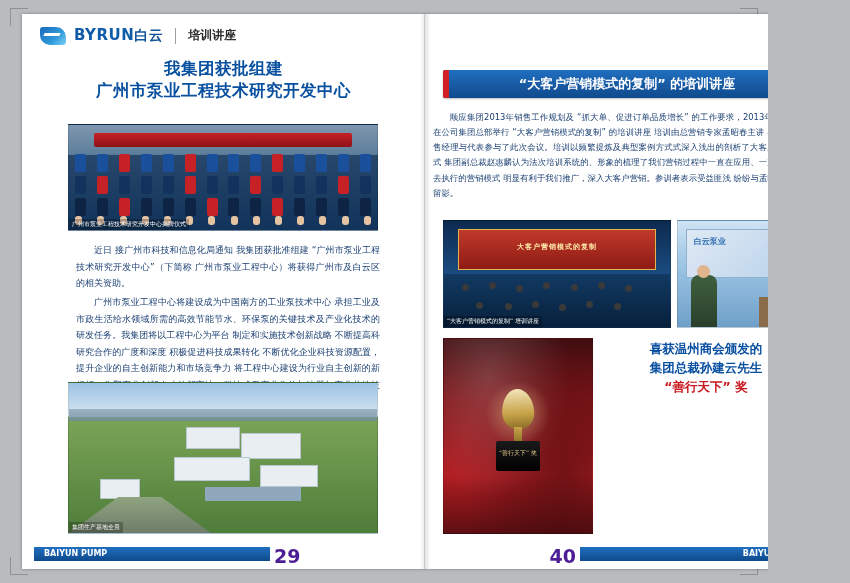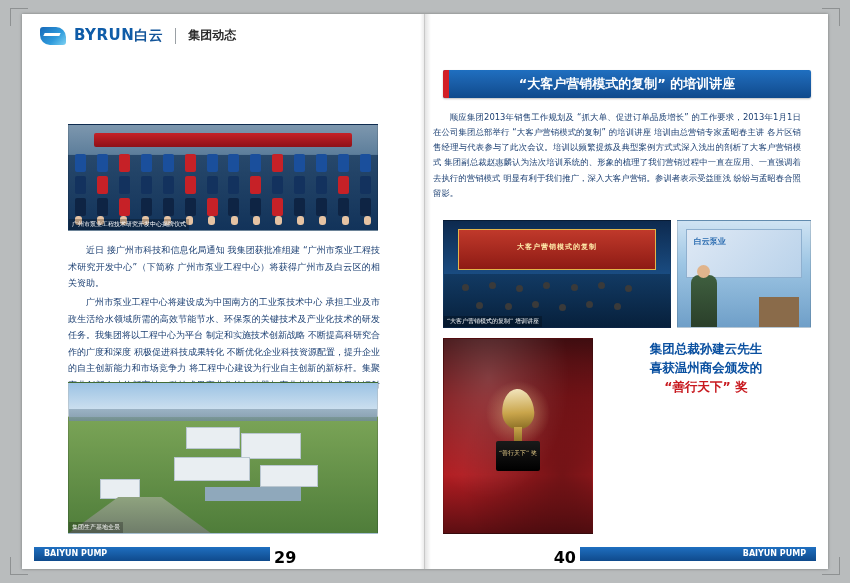--- a/index.html
+++ b/index.html
@@ -4,21 +4,21 @@
 <style>
   * { box-sizing: border-box; }
   html, body {
     margin: 0; padding: 0;
     width: 850px; height: 583px;
     background: #b9bcbd;
     font-family: "DejaVu Sans", "Liberation Sans", sans-serif;
   }
   #page {
     position: relative;
-    width: 850px; height: 583px;
+    width: 768px; height: 583px;
     overflow: hidden;
     background: #b9bcbd;
     padding-left: 48px;
   }
   
   .corner {
     position: absolute;
     width: 18px; height: 18px;
     border: 1px solid #8e9192;
   }
@@ -142,21 +142,21 @@
     background: linear-gradient(to top,#6f7d6a,#8fa37f);
     clip-path: polygon(0 100%, 16% 0, 30% 0, 46% 100%);
   }
 
   
   .body-left {
     position: absolute; left: 46px; top: 228px; width: 312px;
     font-size: 9px; line-height: 1.85; color: #1b3f72;
     text-align: justify;
   }
-  .body-left p { margin: 0 0 2px 0; text-indent: 2em; }
+  .body-left p { margin: 0 0 2px 8px; text-indent: 2em; }
 
   
   .titlebar {
     position: absolute;
     background: linear-gradient(to bottom, #1f6fc0 0%, #1a5ea8 45%, #0f4a8c 100%);
     border-radius: 2px;
     color: #ffffff;
     font-weight: bold;
     display: flex; align-items: center; justify-content: center;
     text-align: center;
@@ -290,21 +290,21 @@
   .right .footer-bar { right: 12px; width: 236px; }
   .footer-logo {
     position: absolute; bottom: 8px;
     font-size: 8px; font-weight: bold; color: #ffffff;
     line-height: 14px; padding: 0 6px;
   }
   .left .footer-logo { left: 16px; }
   .right .footer-logo { right: 16px; }
   .folio {
     position: absolute; bottom: 2px;
-    font-size: 16px; font-weight: bold; color: #000000;
+    font-size: 19px; font-weight: bold; color: #4c1d95;
   }
   .left .folio { left: 252px; }
   .right .folio { right: 252px; }
   .footer-mag {
     position: absolute; bottom: 10px; font-size: 7px; color: #ffffff;
   }
   .left .footer-mag { left: 290px; }
   .right .footer-mag { right: 290px; }
 </style>
 </head>
@@ -320,23 +320,27 @@
   <div class="spread">
 
     <div class="page-half left">
 
       <div class="masthead">
         <span class="logo-mark"></span>
         <span class="logo-text">
           <span>BYRUN</span><span class="cn">白云</span>
         </span>
         <span class="masthead-sep"></span>
-        <span class="masthead-section">集团动态</span>
-      </div>
-
+        <span class="masthead-section">培训讲座</span>
+      </div>
+
+      <div class="headline-left">
+        <div>我集团获批组建</div>
+        <div class="l2">广州市泵业工程技术研究开发中心</div>
+      </div>
 
       <div class="photo" id="group-photo">
         <div class="gp-banner"></div>
         <div class="gp-rows">
           <div class="gp-row" style="top:0;">
             <span class="gp-body" style="background:#1a4f9c"></span>
               <span class="gp-body" style="background:#1a4f9c"></span>
               <span class="gp-body" style="background:#c62127"></span>
               <span class="gp-body" style="background:#1a4f9c"></span>
               <span class="gp-body" style="background:#1a4f9c"></span>
@@ -476,22 +480,22 @@
         <div class="tp-trophy">
           <div class="tp-cup"></div>
           <div class="tp-stem"></div>
           <div class="tp-base">
             <div class="tp-base-text">“善行天下” 奖</div>
           </div>
         </div>
       </div>
 
       <div class="headline-right">
+        <div>喜获温州商会颁发的</div>
         <div>集团总裁孙建云先生</div>
-        <div>喜获温州商会颁发的</div>
         <div class="award">“善行天下” 奖</div>
       </div>
 
 
       <div class="footer right">
         <div class="footer-bar"></div>
         <div class="footer-logo">BAIYUN PUMP</div>
         <div class="footer-mag">Magazine</div>
         <div class="folio">40</div>
       </div>

